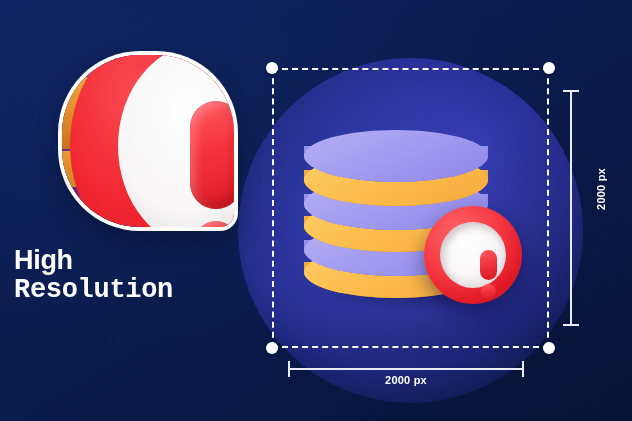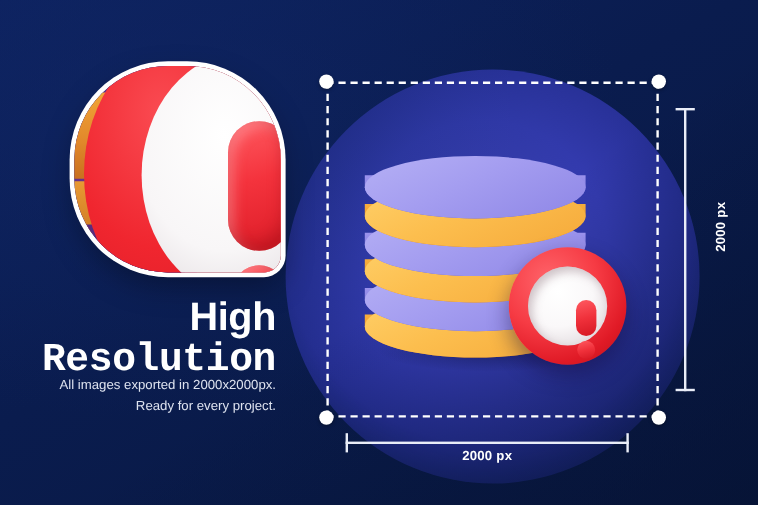--- a/index.html
+++ b/index.html
@@ -38,22 +38,22 @@
   .t-redring-hole{position:absolute;left:56px;top:-12px;width:172px;height:206px;border-radius:50%;
     background:radial-gradient(ellipse at 40% 34%,#ffffff 0%,#f8f6f7 50%,#e3dde0 80%,#d2cace 100%);}
   .t-exc-bar{position:absolute;left:128px;top:46px;width:52px;height:108px;border-radius:26px;
     background:linear-gradient(165deg,#ff5b61 0%,#f4333d 45%,#dc1c27 100%);
     box-shadow:inset -6px -6px 12px rgba(150,10,20,0.45), inset 5px 5px 10px rgba(255,160,165,0.5);}
   .t-exc-dot{position:absolute;left:132px;top:166px;width:44px;height:44px;border-radius:50%;
     background:linear-gradient(165deg,#ff5b61 0%,#f4333d 45%,#dc1c27 100%);
     box-shadow:inset -5px -5px 10px rgba(150,10,20,0.45), inset 4px 4px 8px rgba(255,160,165,0.5);}
 
   
-  .headline{position:absolute;left:14px;top:246px;width:216px;text-align:right;
-    color:#ffffff;font-weight:700;font-size:33px;line-height:1.10;letter-spacing:-0.3px;}
+  .headline{position:absolute;left:14px;top:246px;width:216px;text-align:left;
+    color:#ffffff;font-weight:700;font-size:27px;line-height:1.10;letter-spacing:-0.3px;}
   .headline .l2{display:block;font-family:Liberation Mono, monospace;}
   .subtext{position:absolute;left:30px;top:313px;width:200px;text-align:right;
     color:#dde2ef;font-size:11px;line-height:1.62;}
 
   
   .selbox{position:absolute;left:272px;top:68px;width:277px;height:280px;
     border:2px dashed #ffffff;box-sizing:border-box;}
   .handle{position:absolute;width:12px;height:12px;border-radius:50%;background:#ffffff;
     box-shadow:0 1px 3px rgba(0,0,0,0.35);}
   .h-tl{left:266px;top:62px;} .h-tr{left:543px;top:62px;}
@@ -120,21 +120,20 @@
       <div class="t-redring-hole"></div>
       <div class="t-exc-bar"></div>
       <div class="t-exc-dot"></div>
     </div>
   </div>
 
   <div class="headline">
     <span class="l1">High</span>
     <span class="l2">Resolution</span>
   </div>
-  <div class="subtext">All images exported in 2000x2000px. Ready for every project.</div>
 
   <div class="dbicon">
     <div class="db-shadow"></div>
 
     <div class="layer" style="top:118px;">
       <div class="side orange-side"></div>
       <div class="top orange-top"></div>
     </div>
 
     <div class="layer" style="top:96px;">

